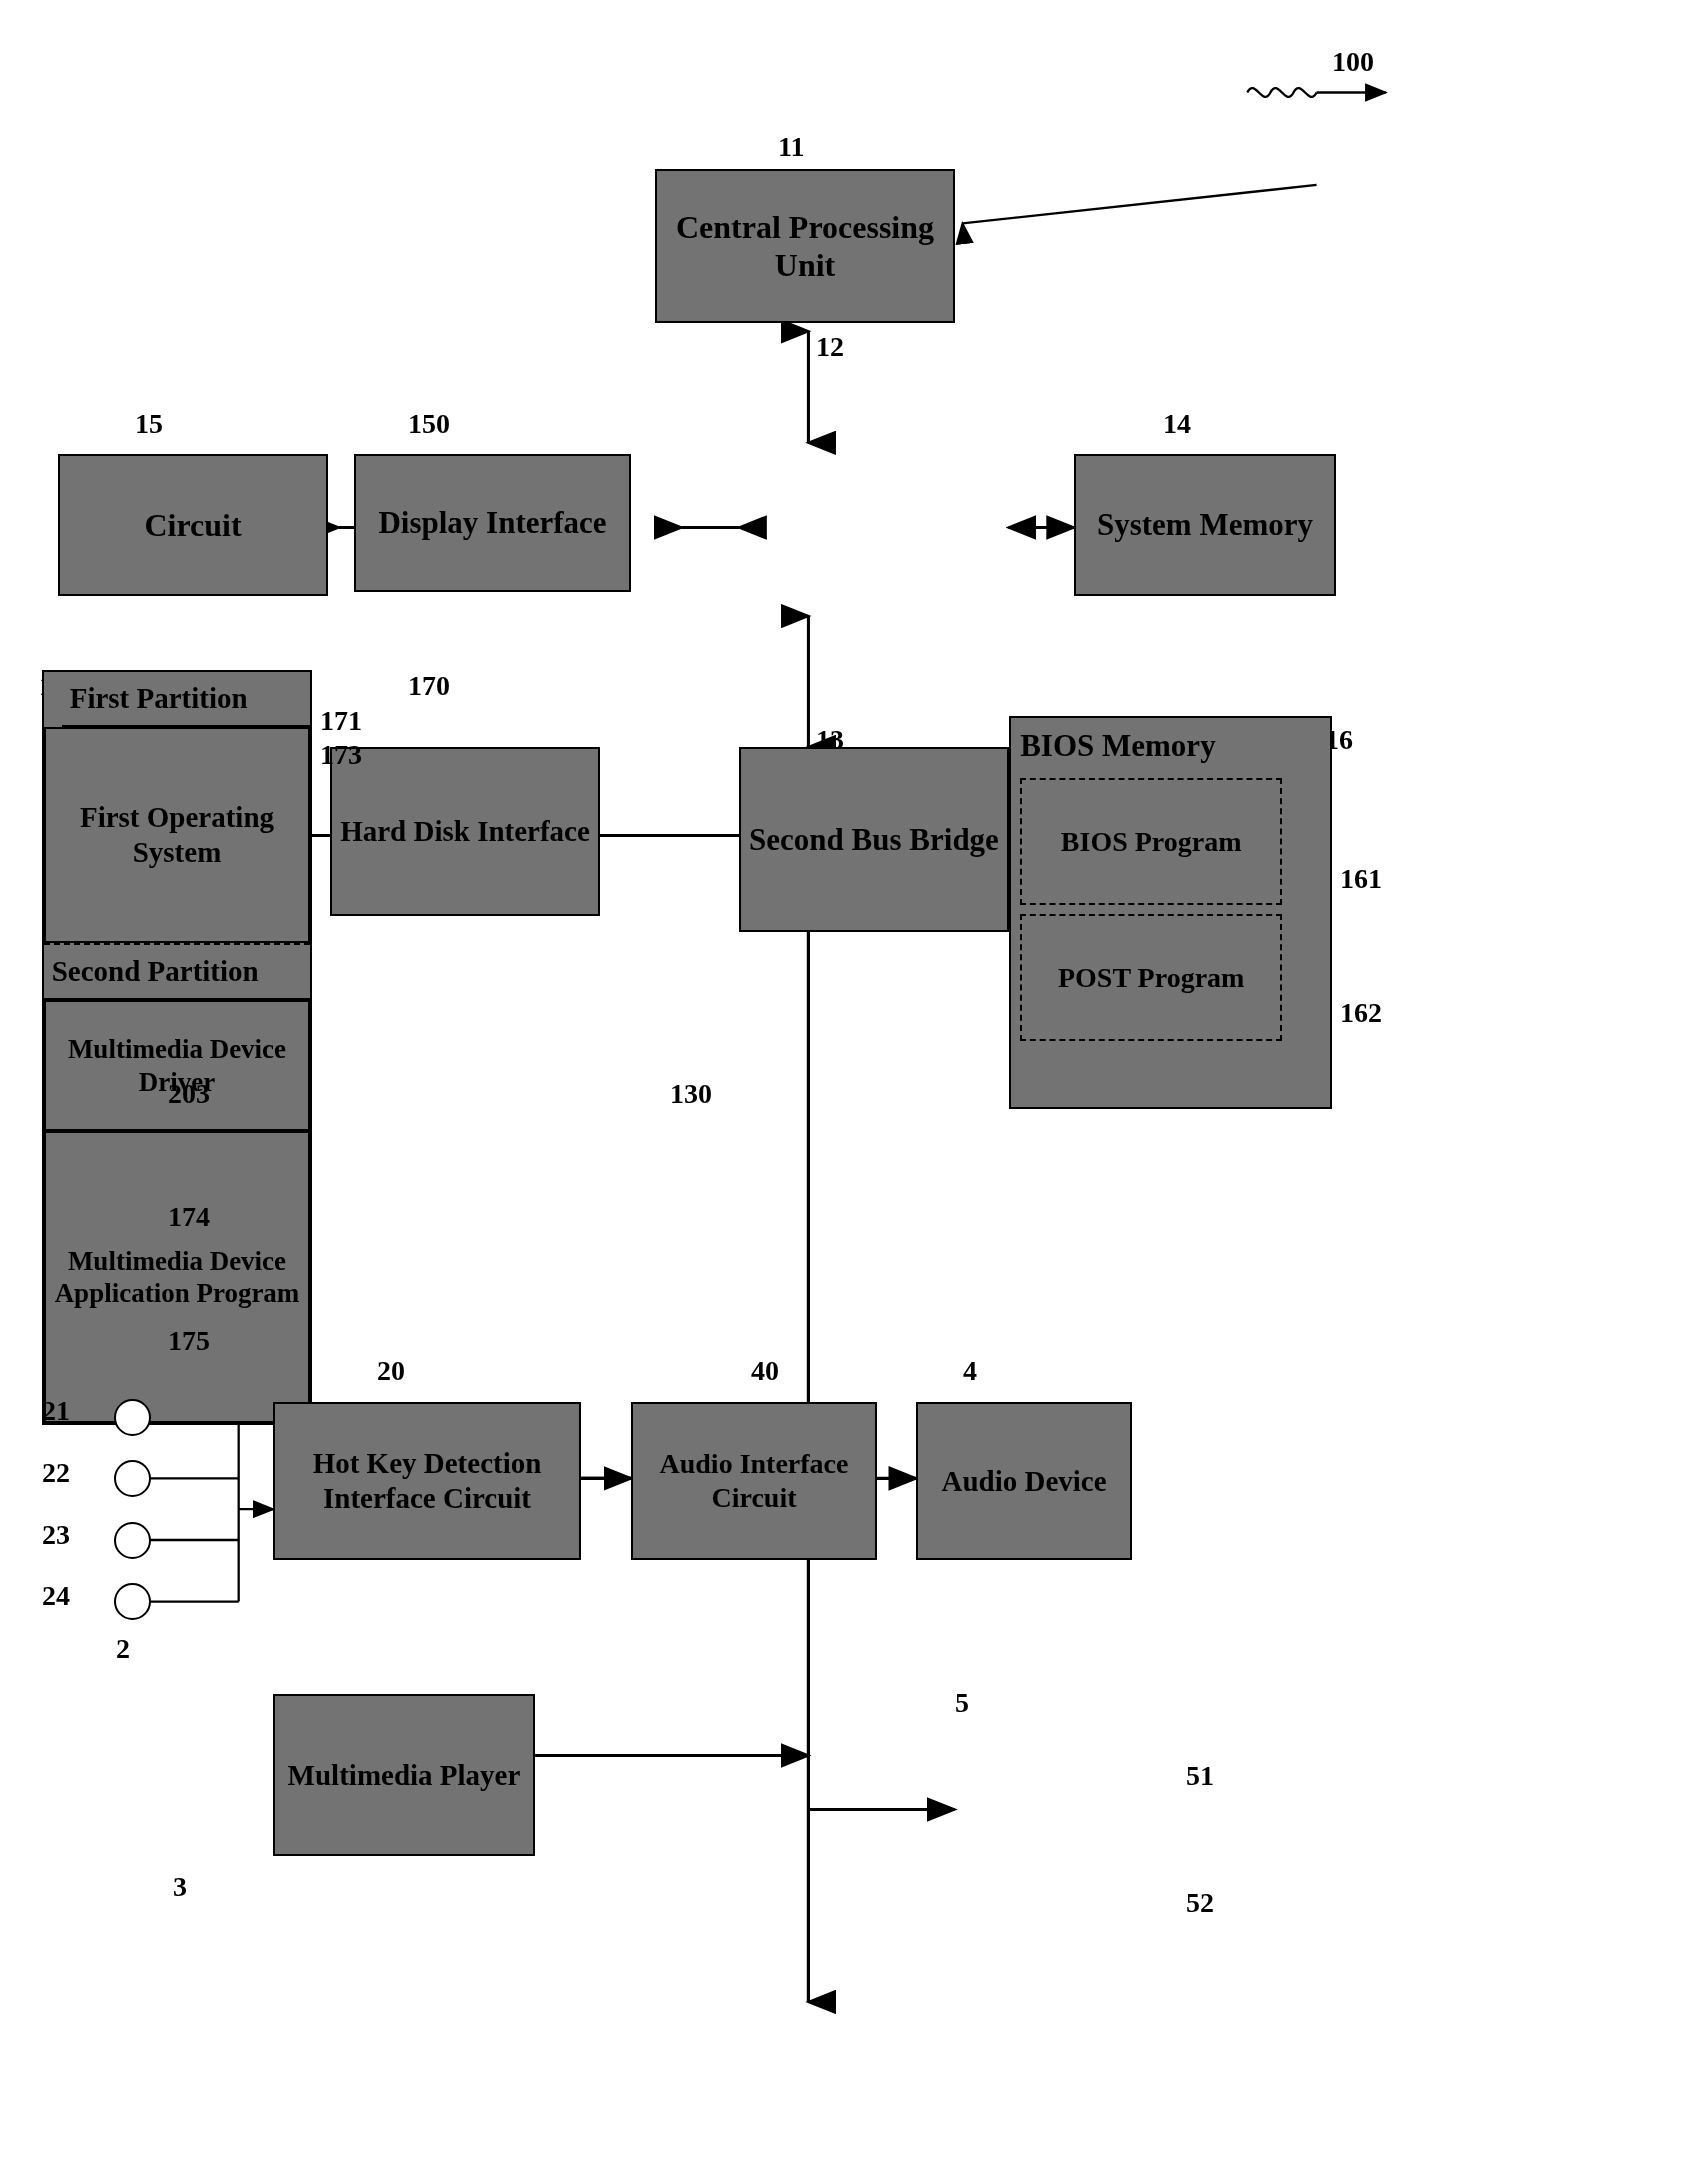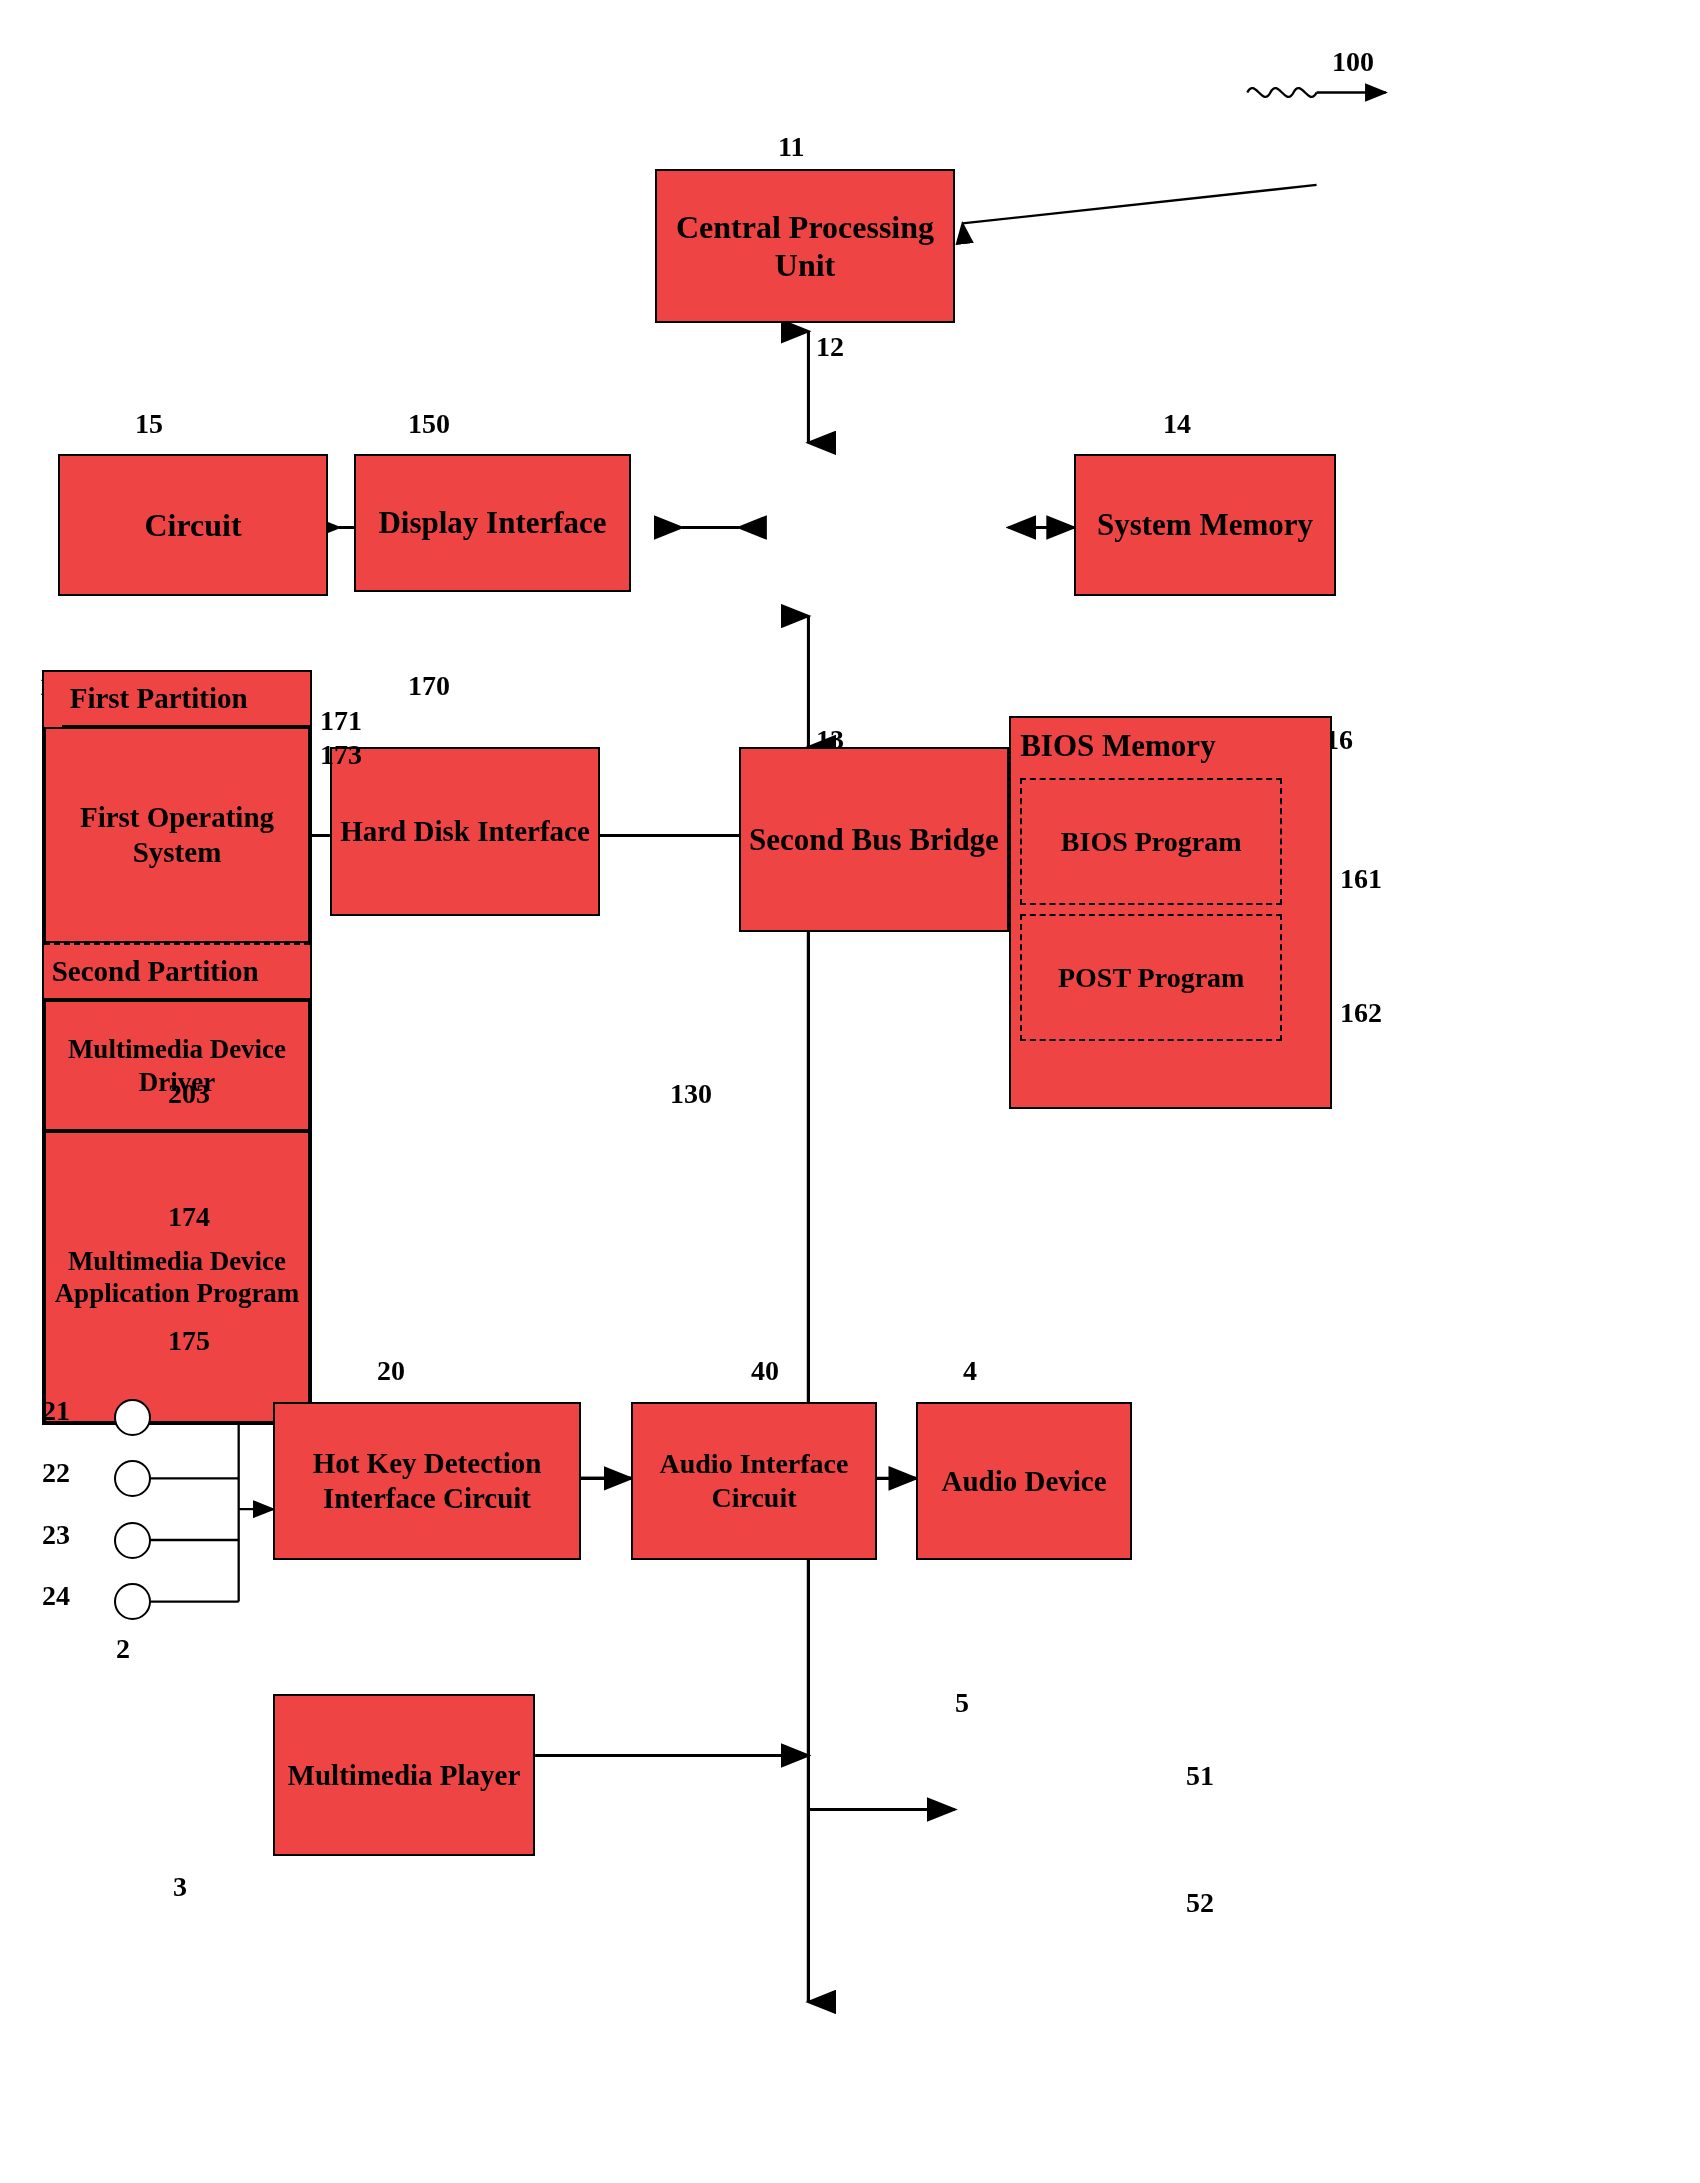--- a/index.html
+++ b/index.html
@@ -13,21 +13,21 @@
     }
     .diagram {
       position: absolute;
       top: 0; left: 0;
       width: 1700px;
       height: 2183px;
     }
     .box {
       position: absolute;
       border: 2.3px solid #000;
-      background: #ef4444;
+      background: #737373;
       display: flex;
       align-items: center;
       justify-content: center;
       text-align: center;
       font-size: 29px;
       font-weight: bold;
       line-height: 1.2;
     }
     .box.dashed {
       border-style: dashed;

